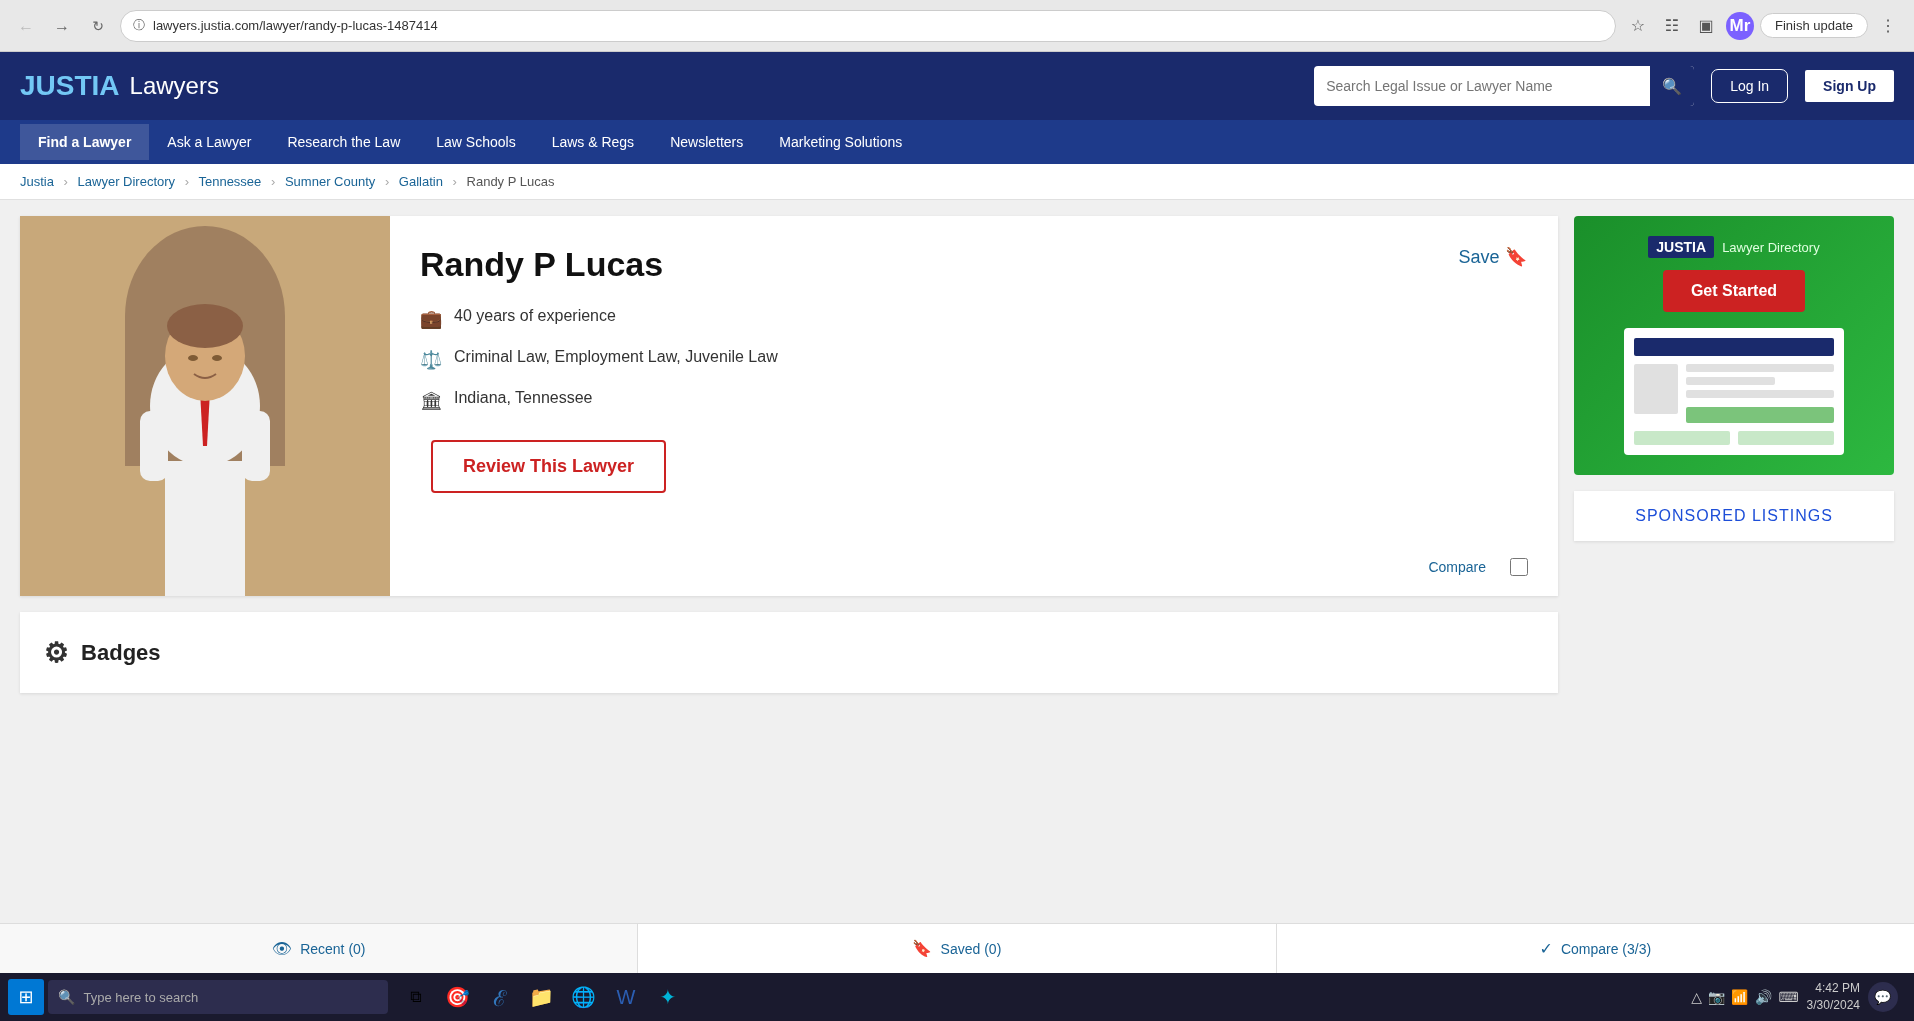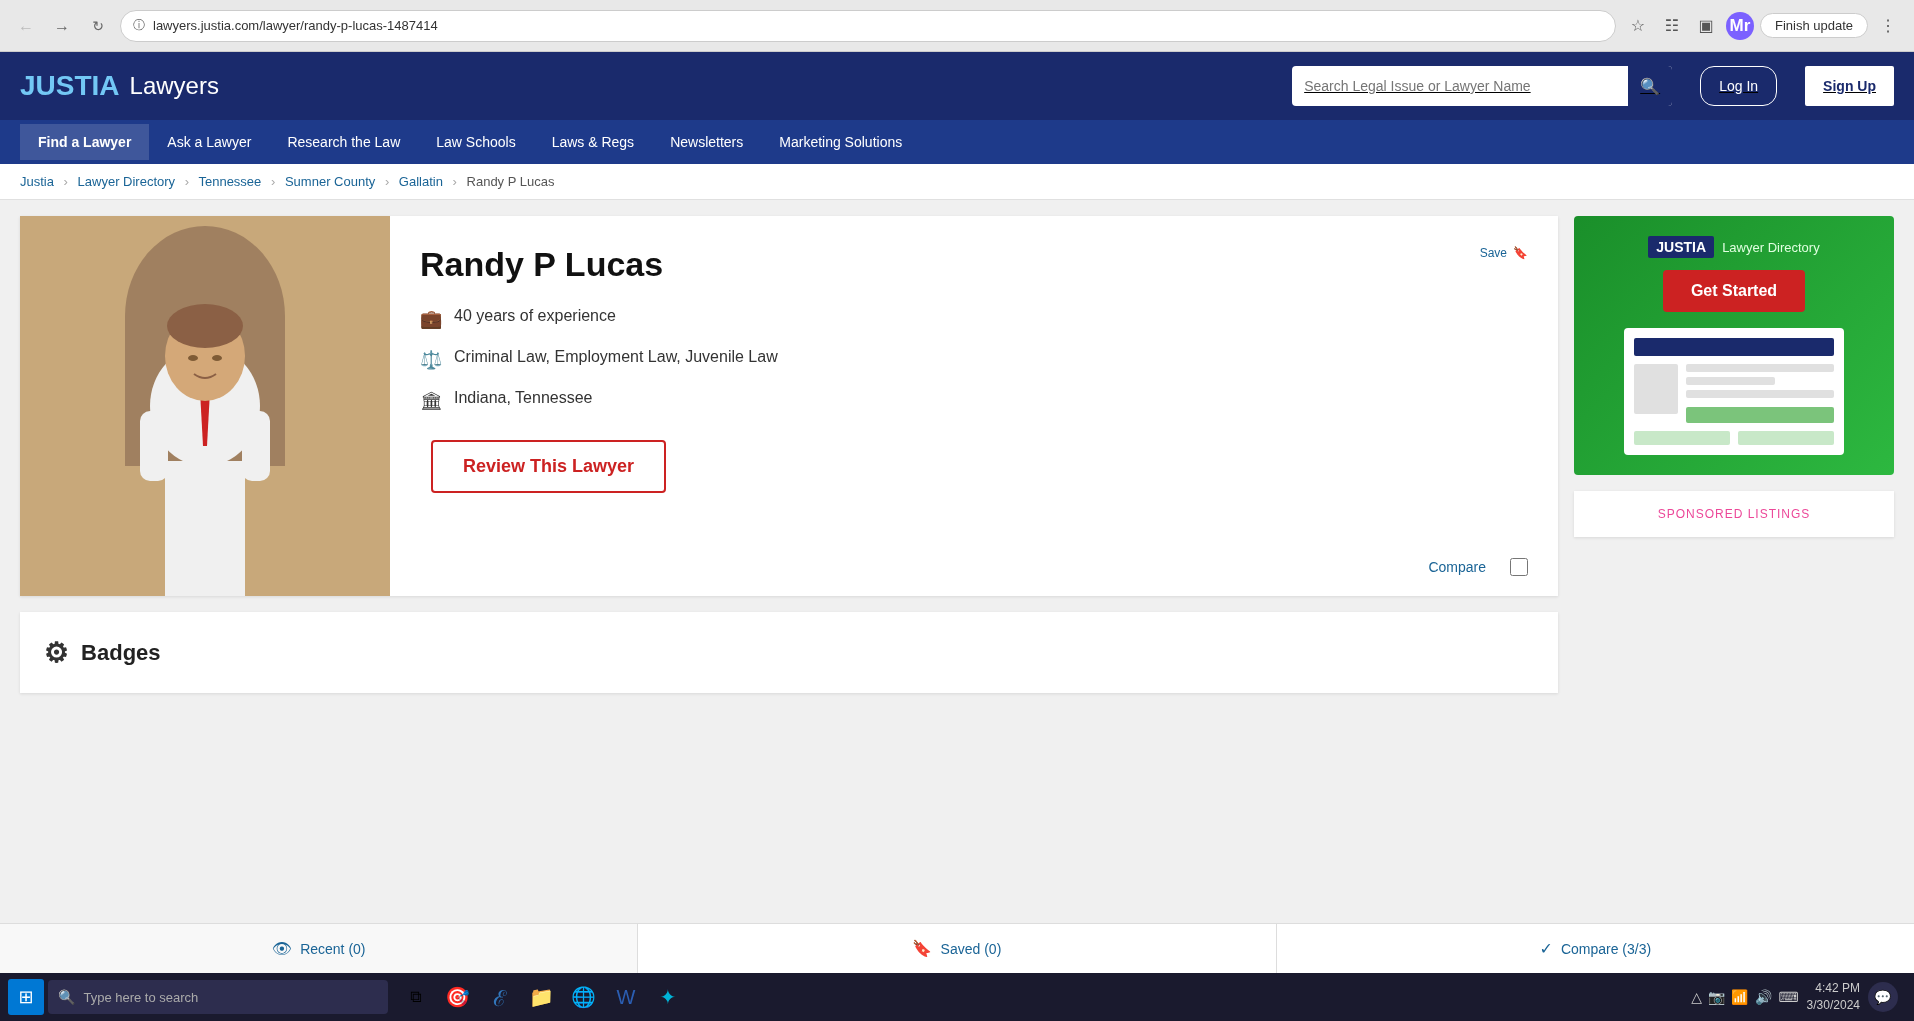--- a/index.html
+++ b/index.html
@@ -91,22 +91,22 @@
       color: #73c8f5;
       font-weight: 900;
     }
     .logo-lawyers {
       color: white;
       font-weight: 300;
       font-size: 24px;
     }
     .header-right {
       display: flex;
-      gap: 28px;
-      text-decoration: underline;
+      align-items: center;
+      gap: 17px;
     }
     .search-bar {
       display: flex;
       align-items: center;
       background: white;
       border-radius: 4px;
       overflow: hidden;
       width: 380px;
       height: 40px;
     }
@@ -130,21 +130,21 @@
       color: white;
       font-size: 16px;
     }
     .header-login-btn {
       background: #1a2a6c;
       border: 1px solid white;
       color: white;
       padding: 8px 18px;
       font-size: 14px;
       cursor: pointer;
-      border-radius: 14px;
+      border-radius: 7px;
     }
     .header-signup-btn {
       background: white;
       border: none;
       color: #1a2a6c;
       padding: 8px 18px;
       font-size: 14px;
       font-weight: bold;
       cursor: pointer;
       border-radius: 2px;
@@ -232,21 +232,21 @@
       line-height: 1.1;
     }
     .save-btn {
       position: absolute;
       top: 30px;
       right: 30px;
       background: none;
       border: none;
       cursor: pointer;
       color: #1a6496;
-      font-size: 12px;
+      font-size: 18px;
       display: flex;
       align-items: center;
       gap: 6px;
       margin-left: 12px;
     }
     .detail-row {
       display: flex;
       align-items: flex-start;
       gap: 12px;
       margin-bottom: 18px;
@@ -393,22 +393,22 @@
     }
 
     
     .sponsored-card {
       background: white;
       padding: 16px;
       text-align: center;
       box-shadow: 0 1px 3px rgba(0,0,0,0.1);
     }
     .sponsored-label {
-      font-size: 12px;
-      color: #ec4899;
+      font-size: 16px;
+      color: #1d4ed8;
       letter-spacing: 1px;
       text-transform: uppercase;
     }
 
     
     .taskbar {
       position: fixed;
       bottom: 0;
       left: 0;
       right: 0;

